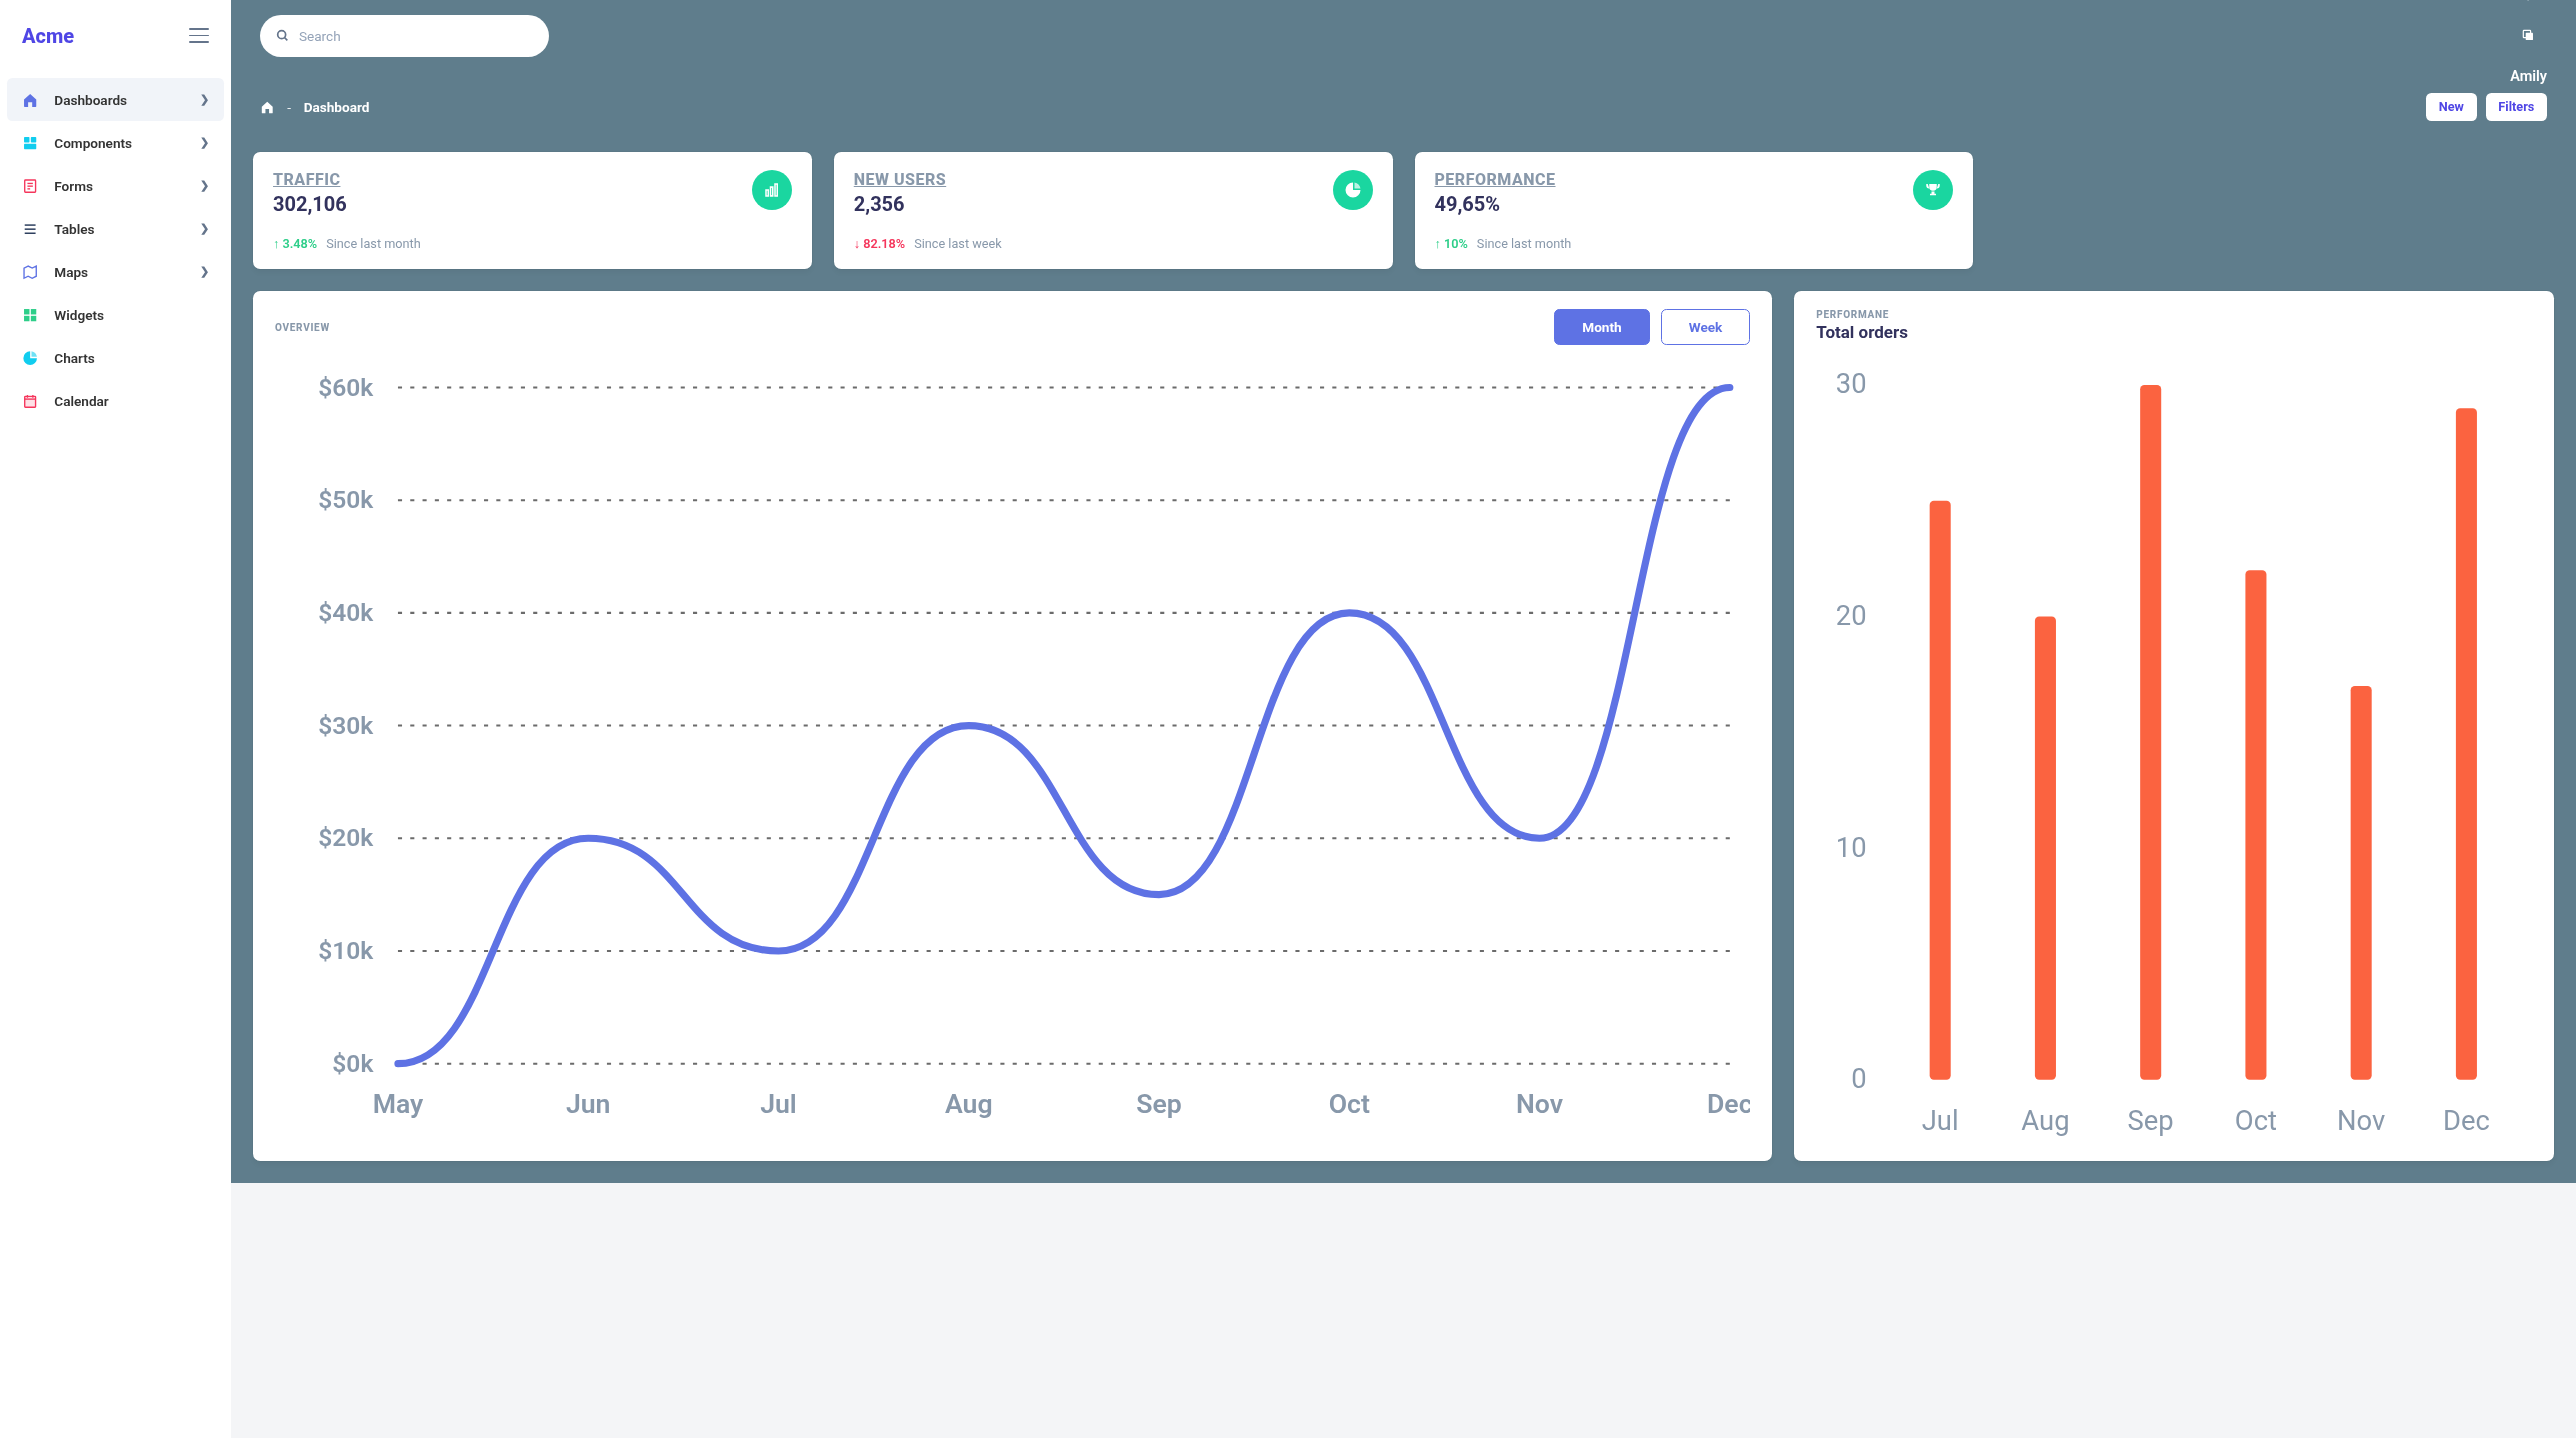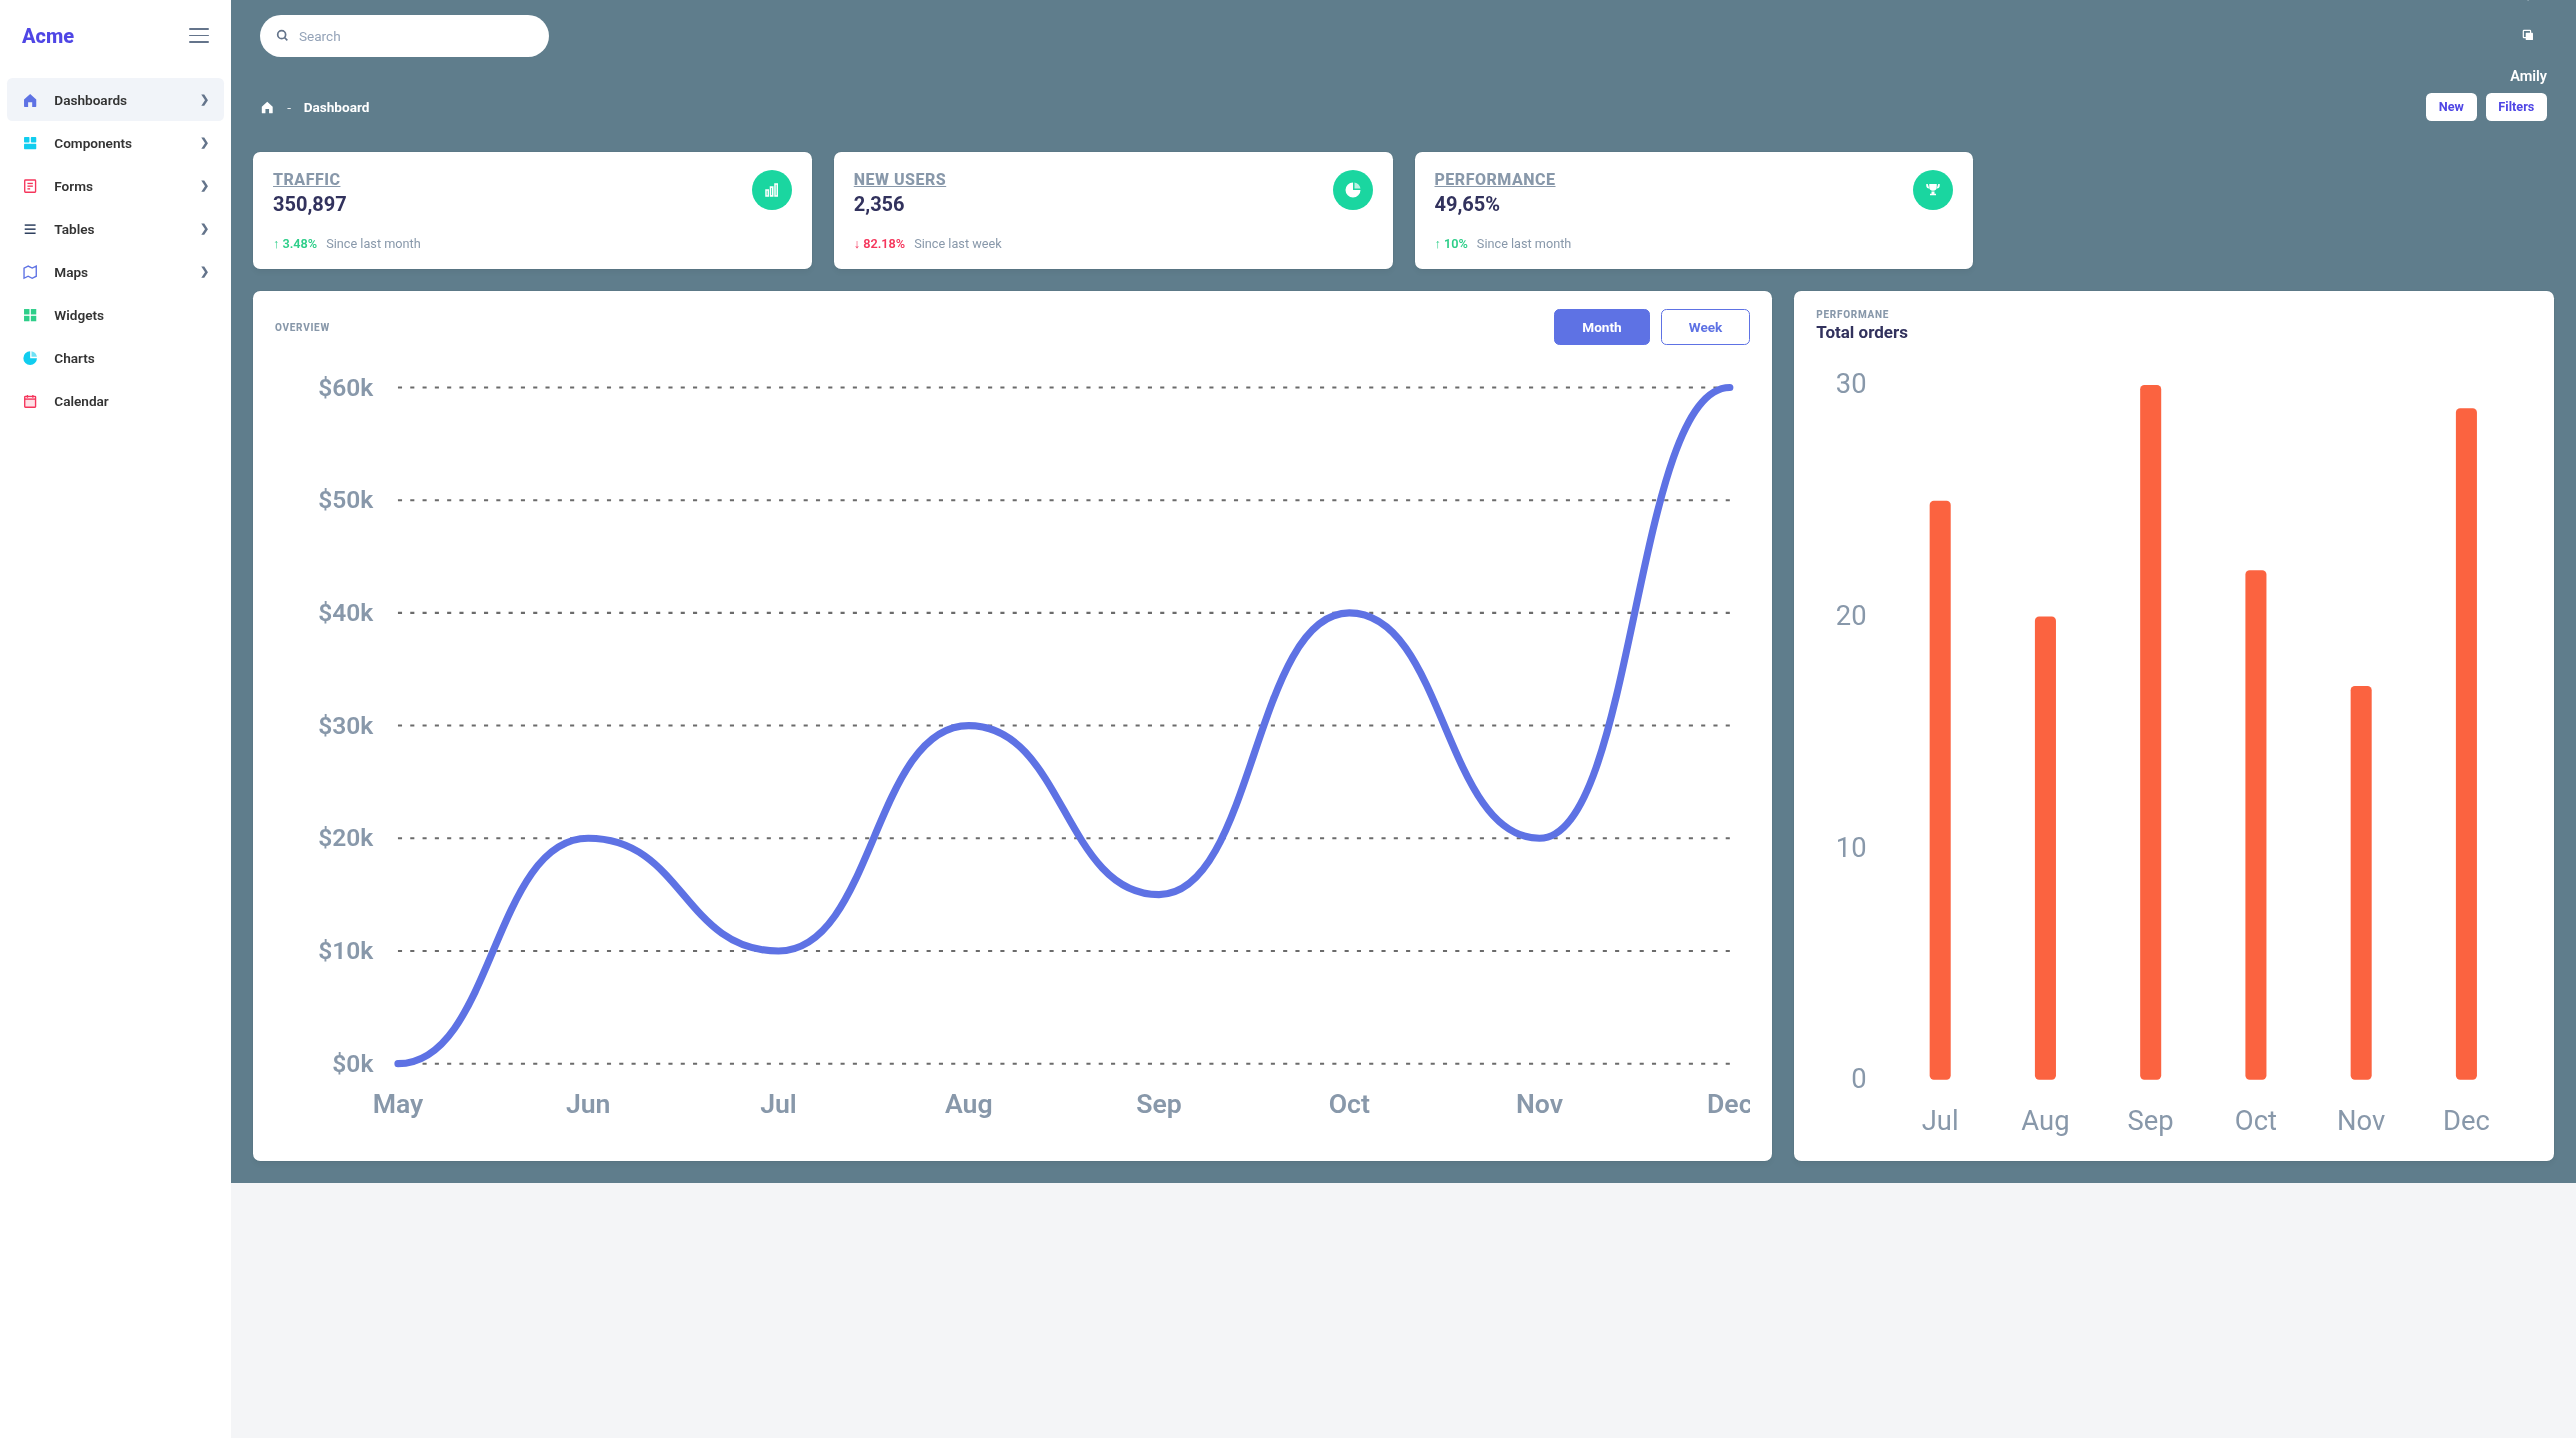--- a/index.html
+++ b/index.html
@@ -203,21 +203,21 @@
           <button class="btn">New</button>
           <button class="btn">Filters</button>
         </div>
       </div>
 
       <div class="stats" id="stats">
           <div class="card">
     <div class="stat">
       <div>
         <div class="label">TRAFFIC</div>
-        <div class="value">350,897</div>
+        <div class="value">302,106</div>
       </div>
       <div class="badge">
                 <svg width="18" height="18" viewBox="0 0 24 24" fill="none" stroke="#fff" stroke-width="2">
                   <rect x="4" y="12" width="3" height="8"></rect>
                   <rect x="10" y="8" width="3" height="12"></rect>
                   <rect x="16" y="4" width="3" height="16"></rect>
                 </svg>
               </div>
     </div>
     <div class="stat-foot">

